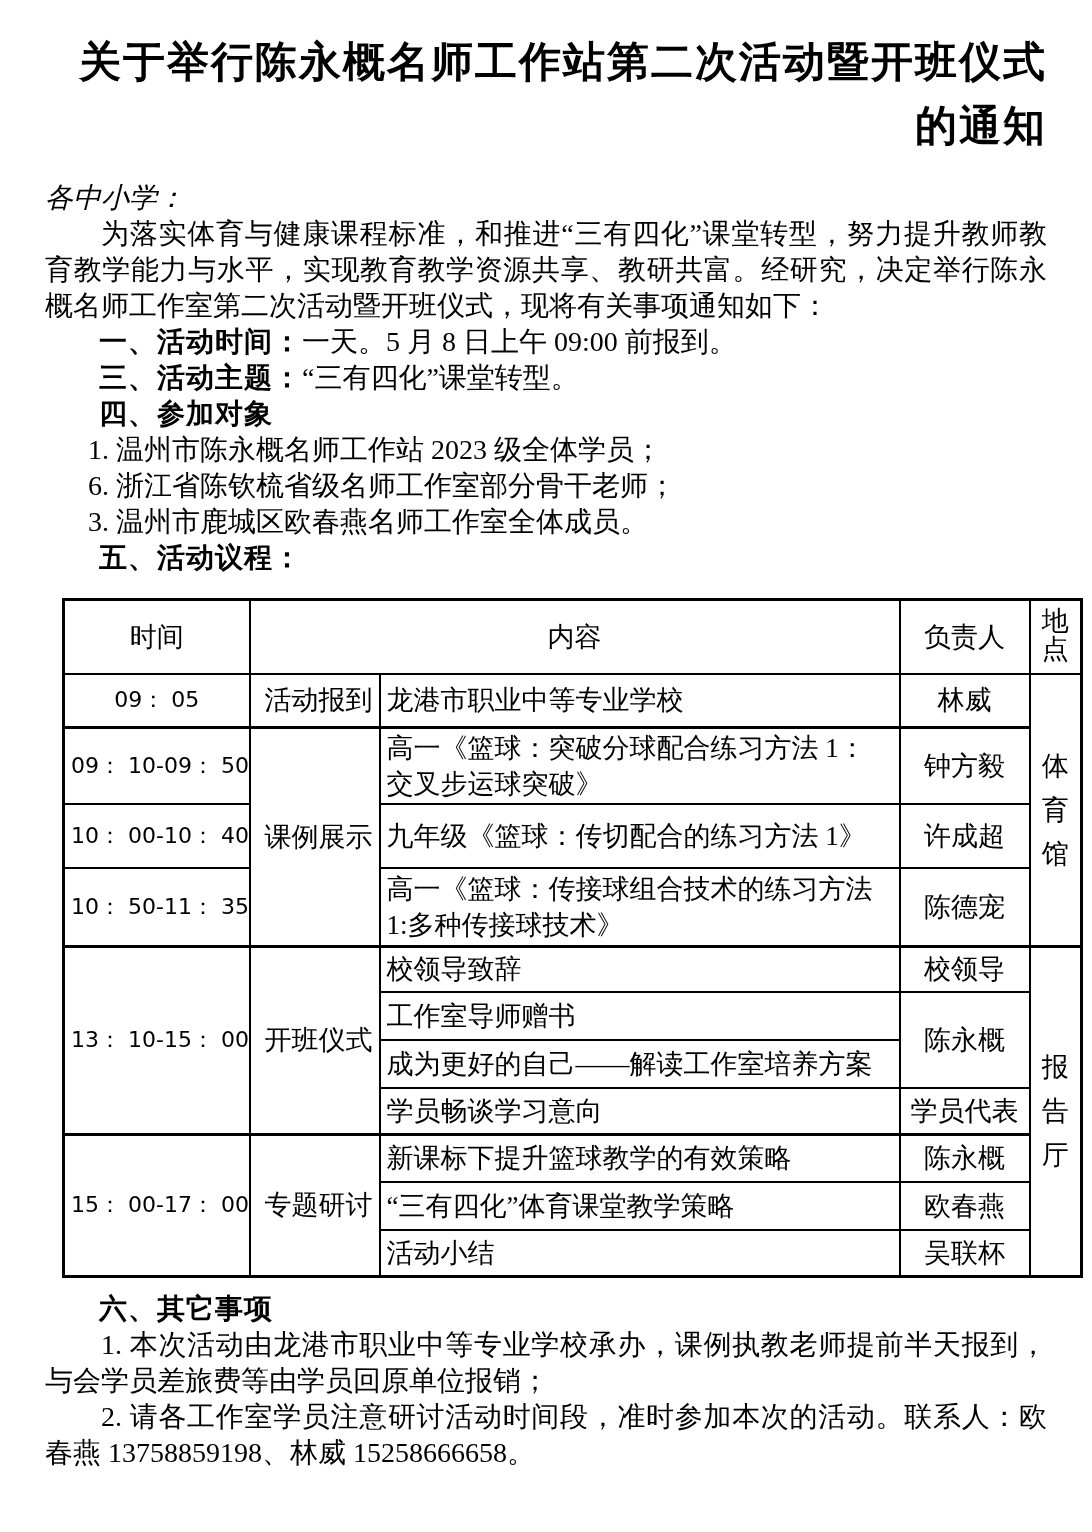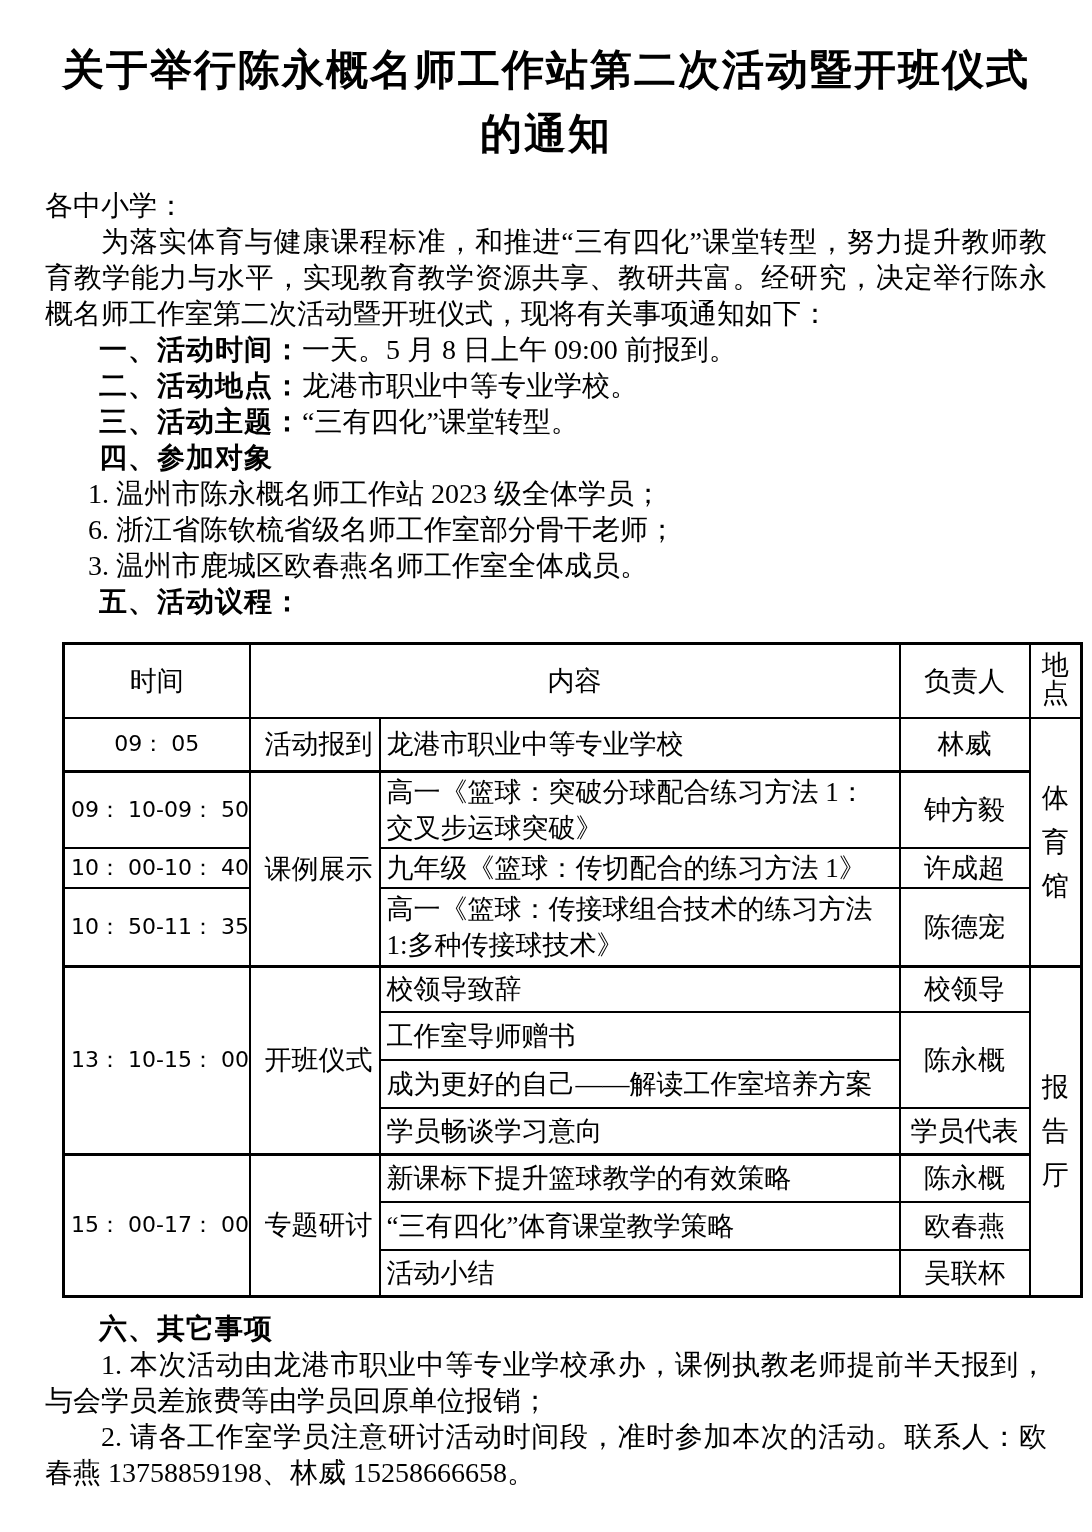--- a/index.html
+++ b/index.html
@@ -15,32 +15,32 @@
     font-family: "Liberation Serif", "DejaVu Serif", serif;
     font-size: 28px;
     line-height: 36px;
   }
   .page {
     padding: 30px 45px 10px 45px;
     box-sizing: border-box;
   }
   
   .doc-title {
-    margin: 8px 0 22px 0;
-    text-align: center;
+    margin: 0 0 22px 0;
+    text-align: right;
     font-family: "Liberation Sans", "DejaVu Sans", sans-serif;
     font-weight: bold;
     font-size: 42px;
     line-height: 64px;
     letter-spacing: 2px;
   }
   .doc-title .tline { display: block; }
   
   p { margin: 0; }
-  .salutation { margin-top: 6px; }
+  .salutation { margin-top: 6px; font-style: italic; }
   .intro {
     text-indent: 56px;
     text-align: justify;
   }
   .item { text-indent: 54px; }
   .item .item-label {
     font-family: "Liberation Sans", "DejaVu Sans", sans-serif;
     font-weight: bold;
     letter-spacing: 1px;
   }
@@ -109,21 +109,20 @@
     <span class="tline">关于举行陈永概名师工作站第二次活动暨开班仪式</span>
     <span class="tline">的通知</span>
   </h1>
 
   <p class="salutation">各中小学：</p>
 
   <p class="intro">为落实体育与健康课程标准，和推进“三有四化”课堂转型，努力提升教师教育教学能力与水平，实现教育教学资源共享、教研共富。经研究，决定举行陈永概名师工作室第二次活动暨开班仪式，现将有关事项通知如下：</p>
 
   <p class="item"><span class="item-label">一、活动时间：</span><span>一天。5 月 8 日上午 09:00 前报到。</span></p>
 
-  <p class="item"><span class="item-label">二、活动地点：</span><span>龙港市职业中等专业学校。</span></p>
 
   <p class="item"><span class="item-label">三、活动主题：</span><span>“三有四化”课堂转型。</span></p>
 
   <p class="item"><span class="item-label">四、参加对象</span></p>
 
   <p class="participant">1. 温州市陈永概名师工作站 2023 级全体学员；</p>
   <p class="participant">6. 浙江省陈钦梳省级名师工作室部分骨干老师；</p>
   <p class="participant">3. 温州市鹿城区欧春燕名师工作室全体成员。</p>
 
   <p class="item"><span class="item-label">五、活动议程：</span></p>
@@ -152,21 +151,21 @@
         <td class="place-cell" rowspan="4"><span class="vtext">体育馆</span></td>
       </tr>
 
       <tr class="thick" style="height:76px">
         <td class="time-cell">09： 10-09： 50</td>
         <td class="category-cell" rowspan="3">课例展示</td>
         <td class="content-cell">高一《篮球：突破分球配合练习方法 1：交叉步运球突破》</td>
         <td class="person-cell">钟方毅</td>
       </tr>
 
-      <tr style="height:40px">
+      <tr style="height:64px">
         <td class="time-cell">10： 00-10： 40</td>
         <td class="content-cell">九年级《篮球：传切配合的练习方法 1》</td>
         <td class="person-cell">许成超</td>
       </tr>
 
       <tr style="height:78px">
         <td class="time-cell">10： 50-11： 35</td>
         <td class="content-cell">高一《篮球：传接球组合技术的练习方法 1:多种传接球技术》</td>
         <td class="person-cell">陈德宠</td>
       </tr>

